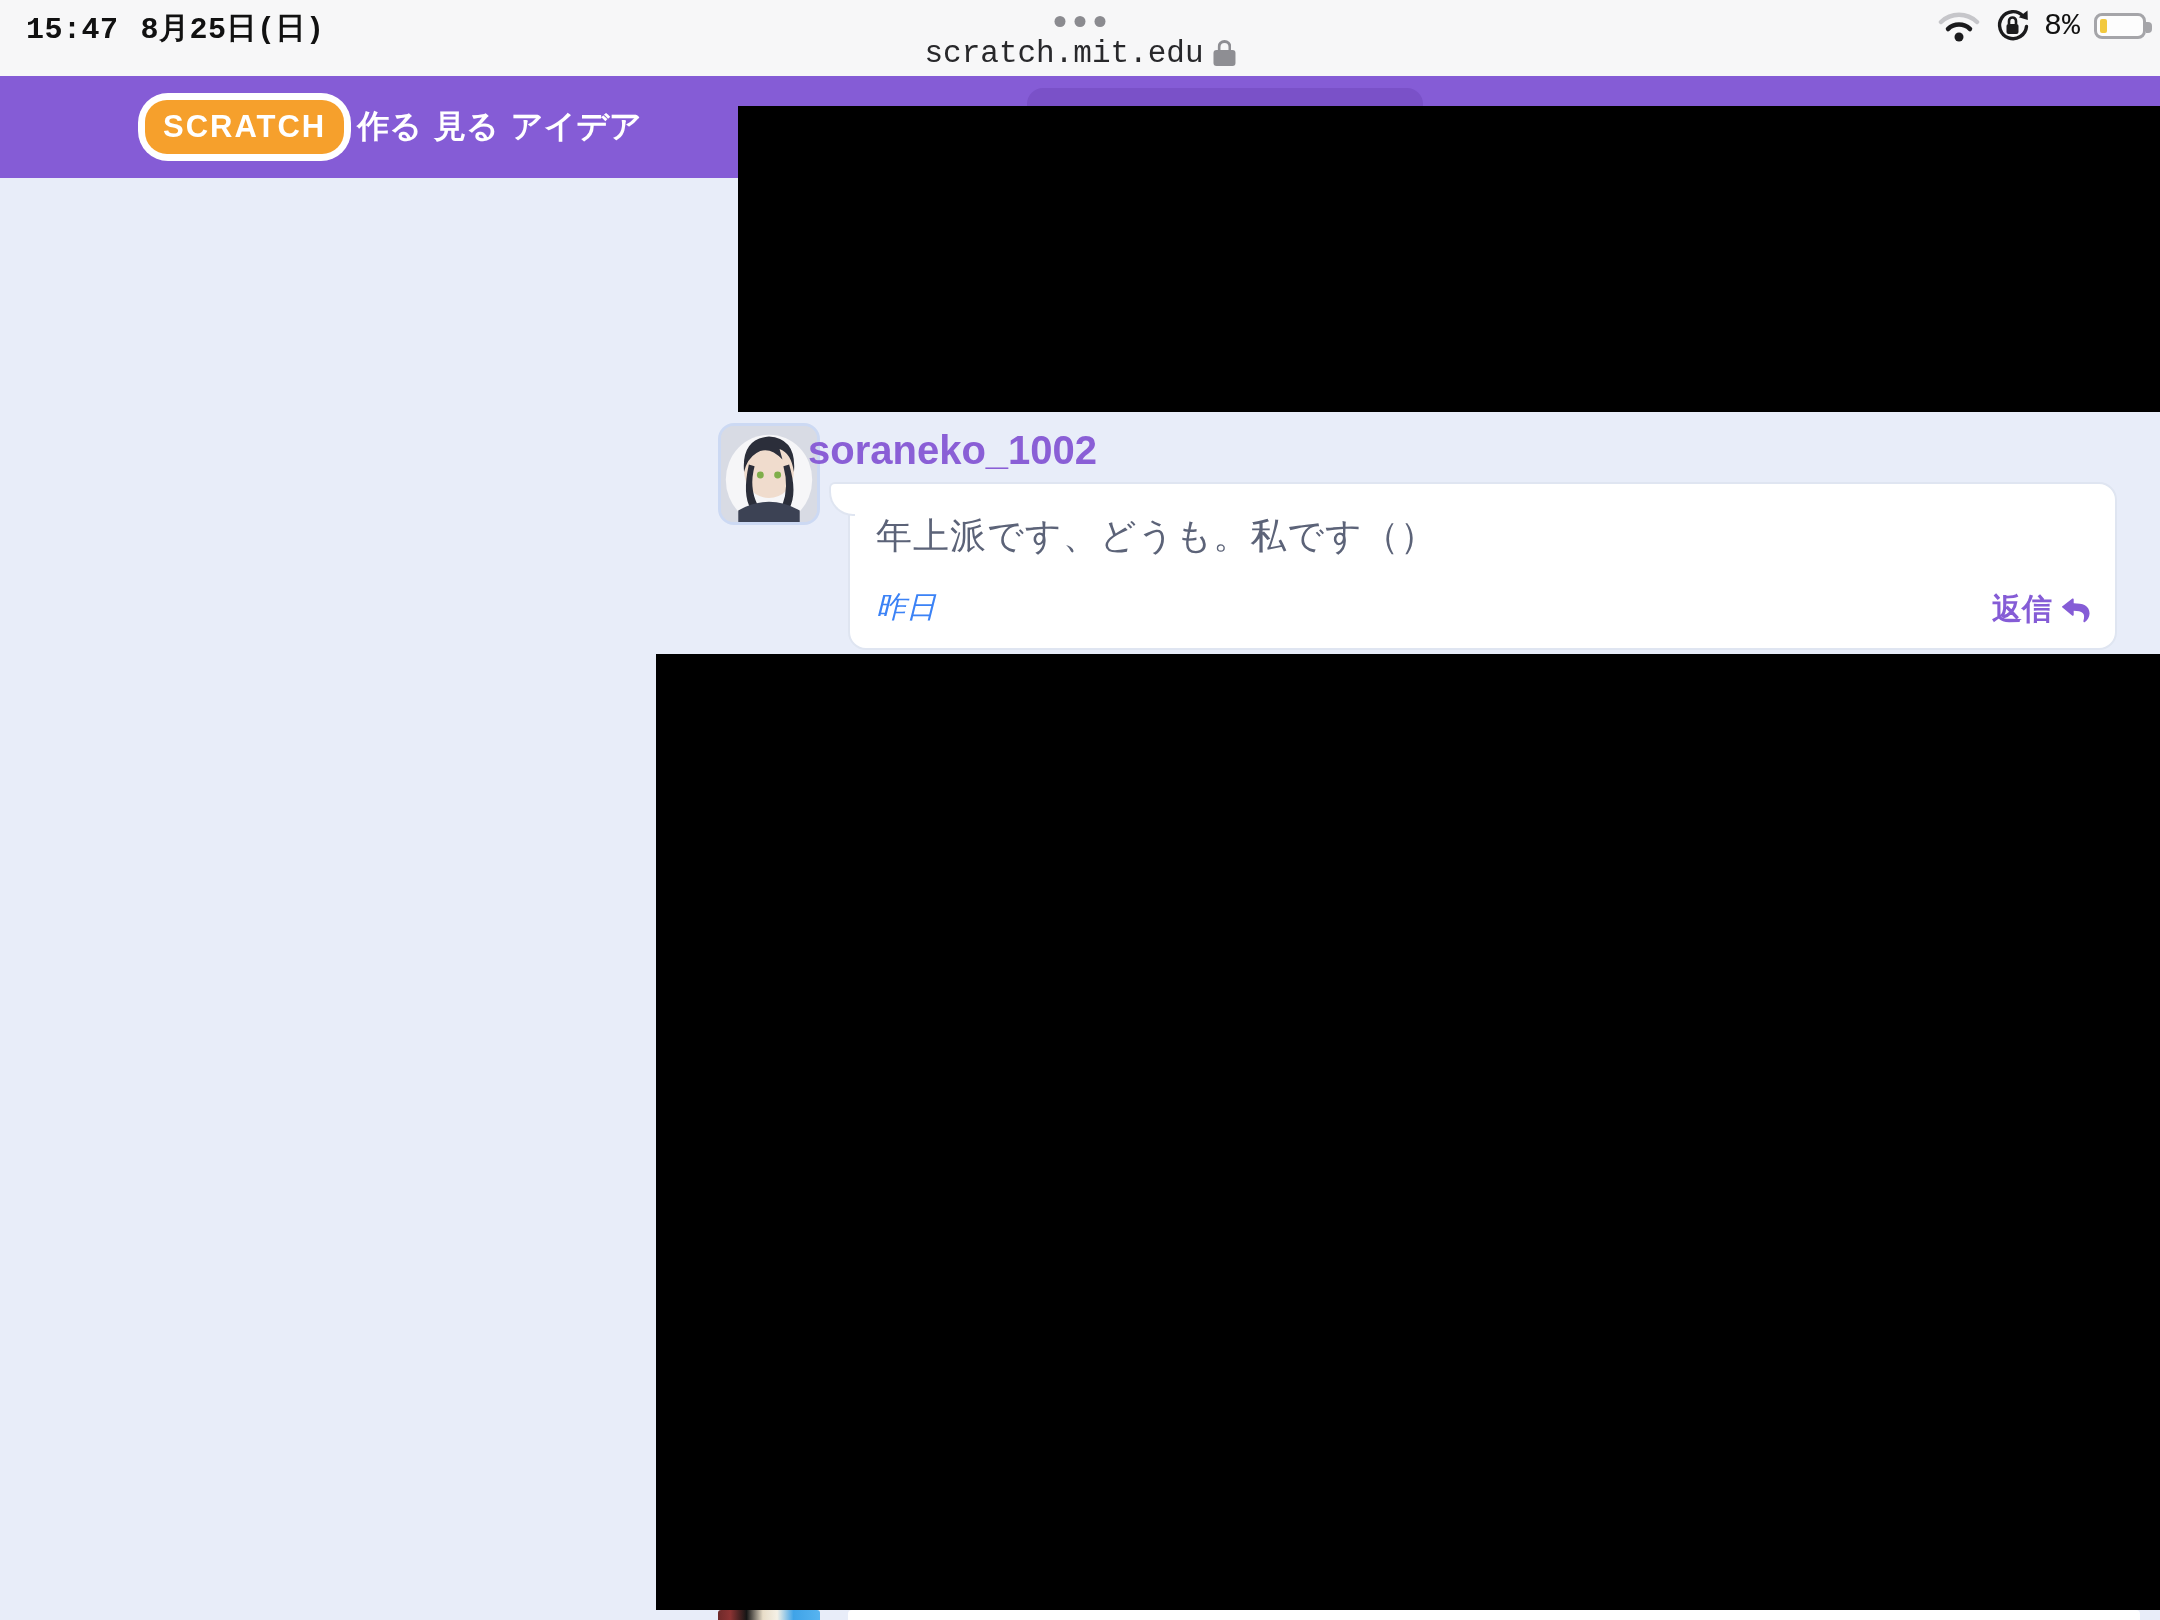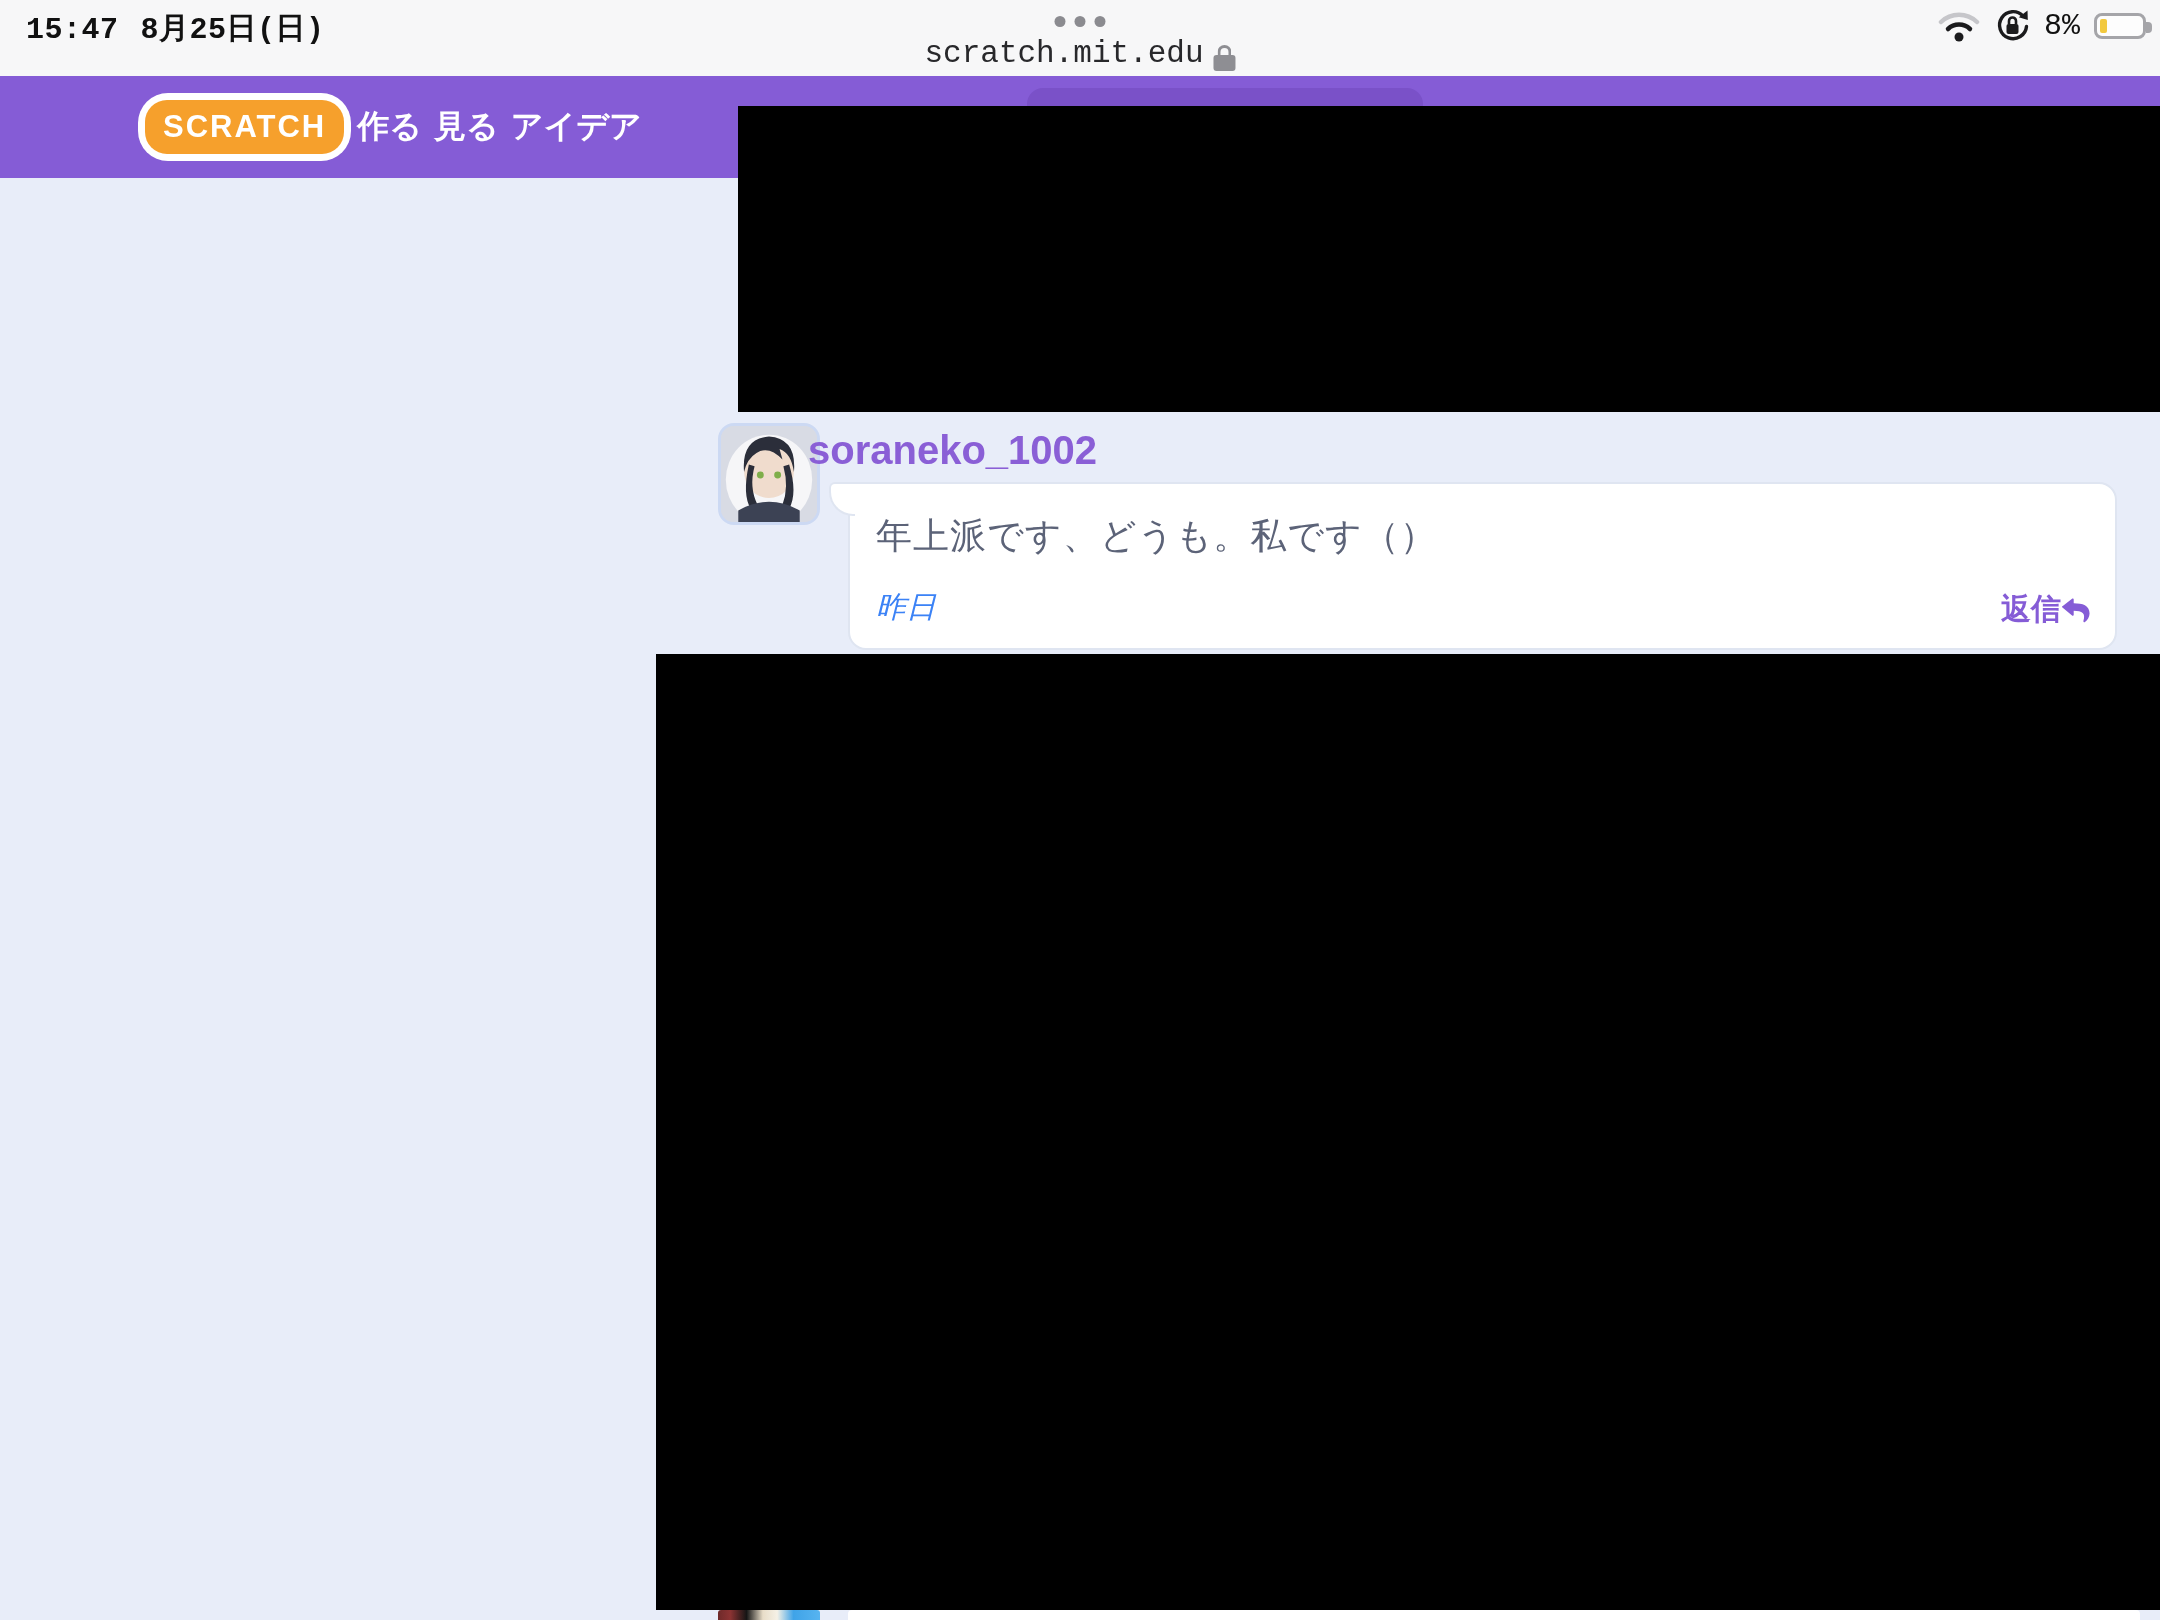--- a/index.html
+++ b/index.html
@@ -20,21 +20,21 @@
     font-size:30px; font-weight:700; color:#111; letter-spacing:.5px;
   }
   .time-date .date { margin-left:22px; }
   .tab-dots {
     position:absolute; left:50%; top:16px; transform:translateX(-50%);
     display:flex; gap:9px;
   }
   .tab-dots i { width:11px; height:11px; border-radius:50%; background:#8b8b90; }
   .addressbar {
     position:absolute; left:50%; top:36px; transform:translateX(-50%);
-    display:flex; align-items:flex-end; gap:10px;
+    display:flex; align-items:flex-start; gap:10px;
     font-size:31px; color:#28282b;
   }
   .lock-glyph { position:relative; width:22px; height:26px; margin-top:4px; }
   .lock-glyph .shackle {
     position:absolute; left:4px; top:0; width:14px; height:14px;
     border:3px solid #8e8e93; border-bottom:none; border-radius:8px 8px 0 0;
   }
   .lock-glyph .bod {
     position:absolute; left:0; top:10px; width:22px; height:16px;
     background:#8e8e93; border-radius:3px;
@@ -100,21 +100,21 @@
   .comment-body {
     position:absolute; left:26px; top:28px;
     font-size:36px; color:#5c6378; letter-spacing:1px;
   }
   .comment-time {
     position:absolute; left:26px; bottom:20px;
     font-size:30px; color:#a3a9ba;
   }
   .reply-btn {
     position:absolute; right:24px; bottom:18px;
-    display:flex; align-items:center; 
+    display:flex; align-items:center; gap:9px;
     font-size:30px; font-weight:700; color:#855cd6;
     background:none; border:none; cursor:pointer;
     font-family:inherit;
     margin-top:43px;
   }
 
   
   .next-avatar-sliver {
     position:absolute; left:718px; top:1610px; width:102px; height:10px;
     border-radius:3px 3px 0 0; z-index:4;

